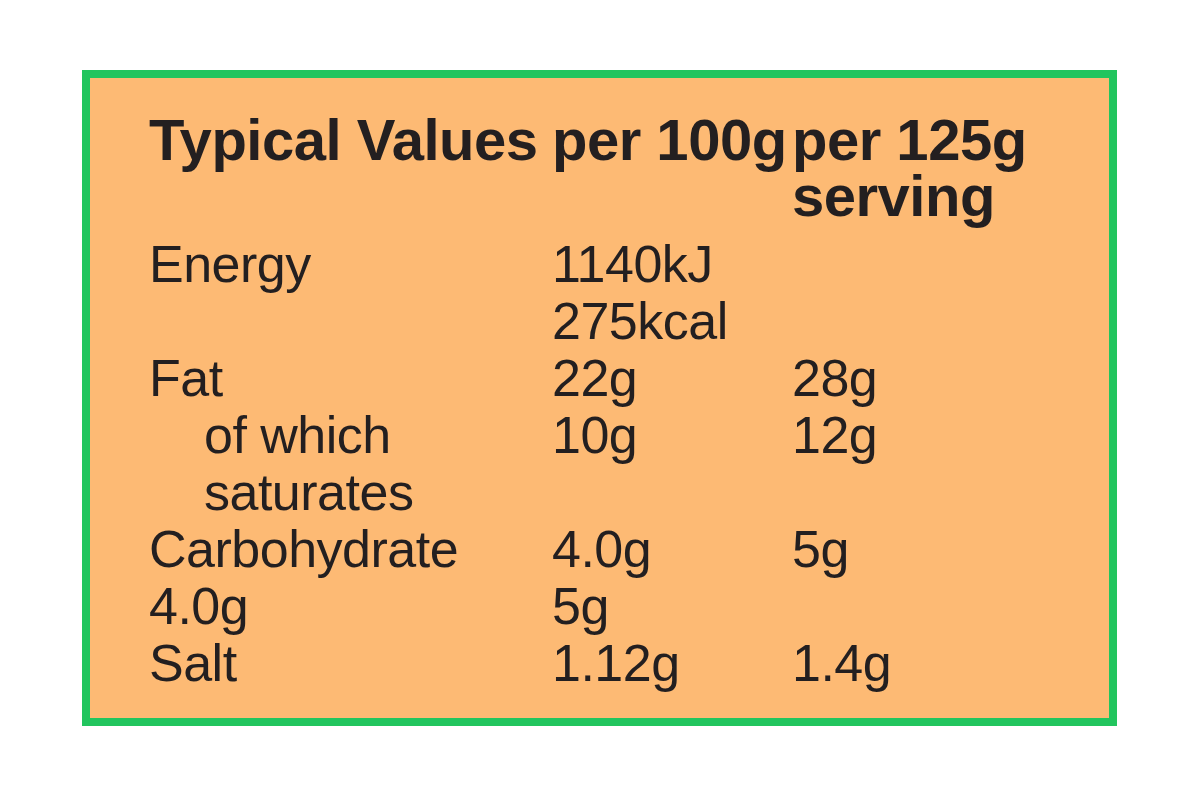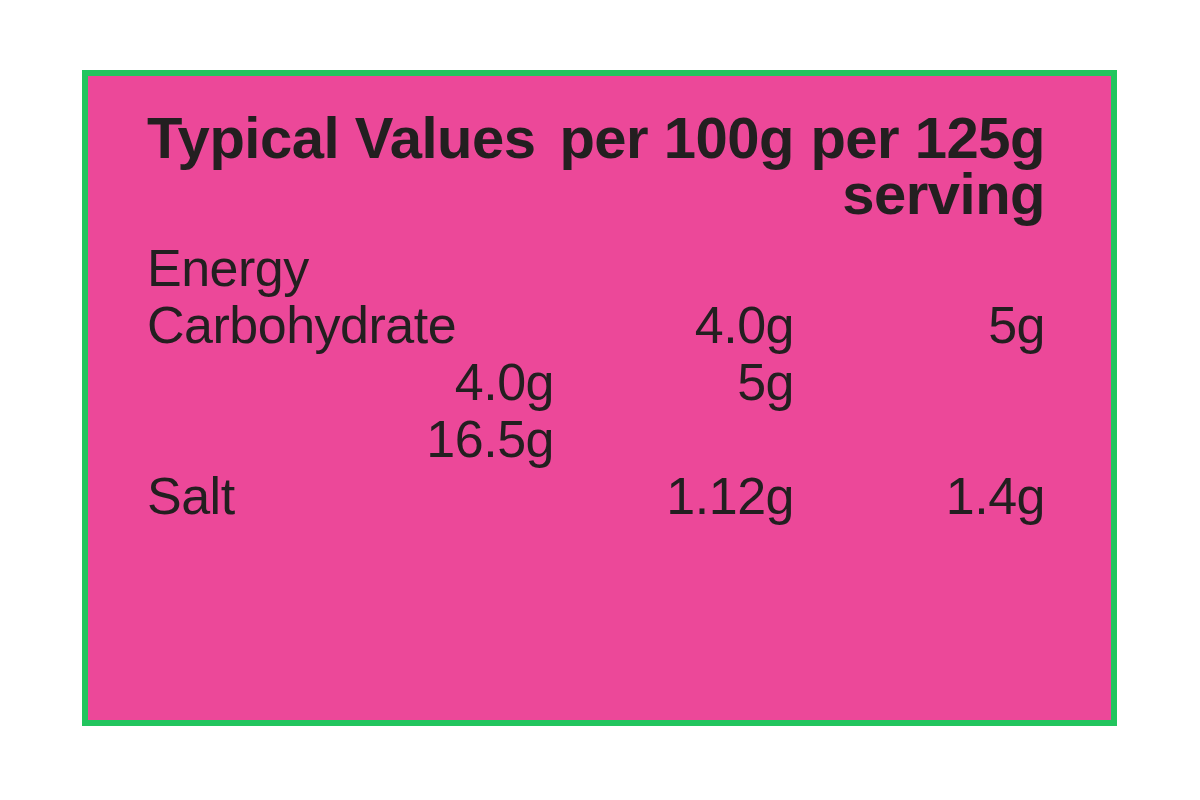--- a/index.html
+++ b/index.html
@@ -14,80 +14,91 @@
     font-family: "Liberation Sans", sans-serif;
     color: #231f20;
     overflow: hidden;
   }
   .nutrition-panel {
     position: absolute;
     left: 82px;
     top: 70px;
     width: 1035px;
     height: 656px;
-    border: 6px solid #22c55e;
+    border: 8px solid #22c55e;
     box-sizing: border-box;
-    background: #ec4899;
+    background: #fdba74;
   }
   .panel-content {
     padding: 34px 66px 0 59px;
   }
   .t-row {
     display: grid;
     grid-template-columns: 1fr 240px 251px;
     align-items: start;
   }
   .cell {
     font-size: 52px;
     line-height: 57px;
     white-space: pre-line;
     letter-spacing: -0.5px;
   }
   .c-label { text-align: left; }
-  .c-num   { text-align: right; }
+  .c-num   { }
   .header-row .cell {
     font-weight: bold;
     font-size: 58px;
     line-height: 56px;
   }
-  .row-energy { margin-top: 18px; }
+  .row-energy { margin-top: 12px; }
   .indent .c-label { padding-left: 55px; }
 </style>
 </head>
 <body>
 
 <div class="nutrition-panel">
   <div class="panel-content">
 
     <div class="t-row header-row">
       <div class="cell c-label">Typical Values</div>
       <div class="cell c-num">per 100g</div>
       <div class="cell c-num">per 125g
 serving</div>
     </div>
 
     <div class="t-row row-energy">
       <div class="cell c-label">Energy</div>
+      <div class="cell c-num">1140kJ
+275kcal</div>
     </div>
 
+    <div class="t-row">
+      <div class="cell c-label">Fat</div>
+      <div class="cell c-num">22g</div>
+      <div class="cell c-num">28g</div>
+    </div>
 
+    <div class="t-row indent">
+      <div class="cell c-label">of which saturates</div>
+      <div class="cell c-num">10g</div>
+      <div class="cell c-num">12g</div>
+    </div>
 
     <div class="t-row">
       <div class="cell c-label">Carbohydrate</div>
       <div class="cell c-num">4.0g</div>
       <div class="cell c-num">5g</div>
     </div>
 
     <div class="t-row indent">
       <div class="cell c-num">4.0g</div>
       <div class="cell c-num">5g</div>
     </div>
 
     <div class="t-row">
-      <div class="cell c-num">16.5g</div>
     </div>
 
     <div class="t-row">
       <div class="cell c-label">Salt</div>
       <div class="cell c-num">1.12g</div>
       <div class="cell c-num">1.4g</div>
     </div>
 
   </div>
 </div>

